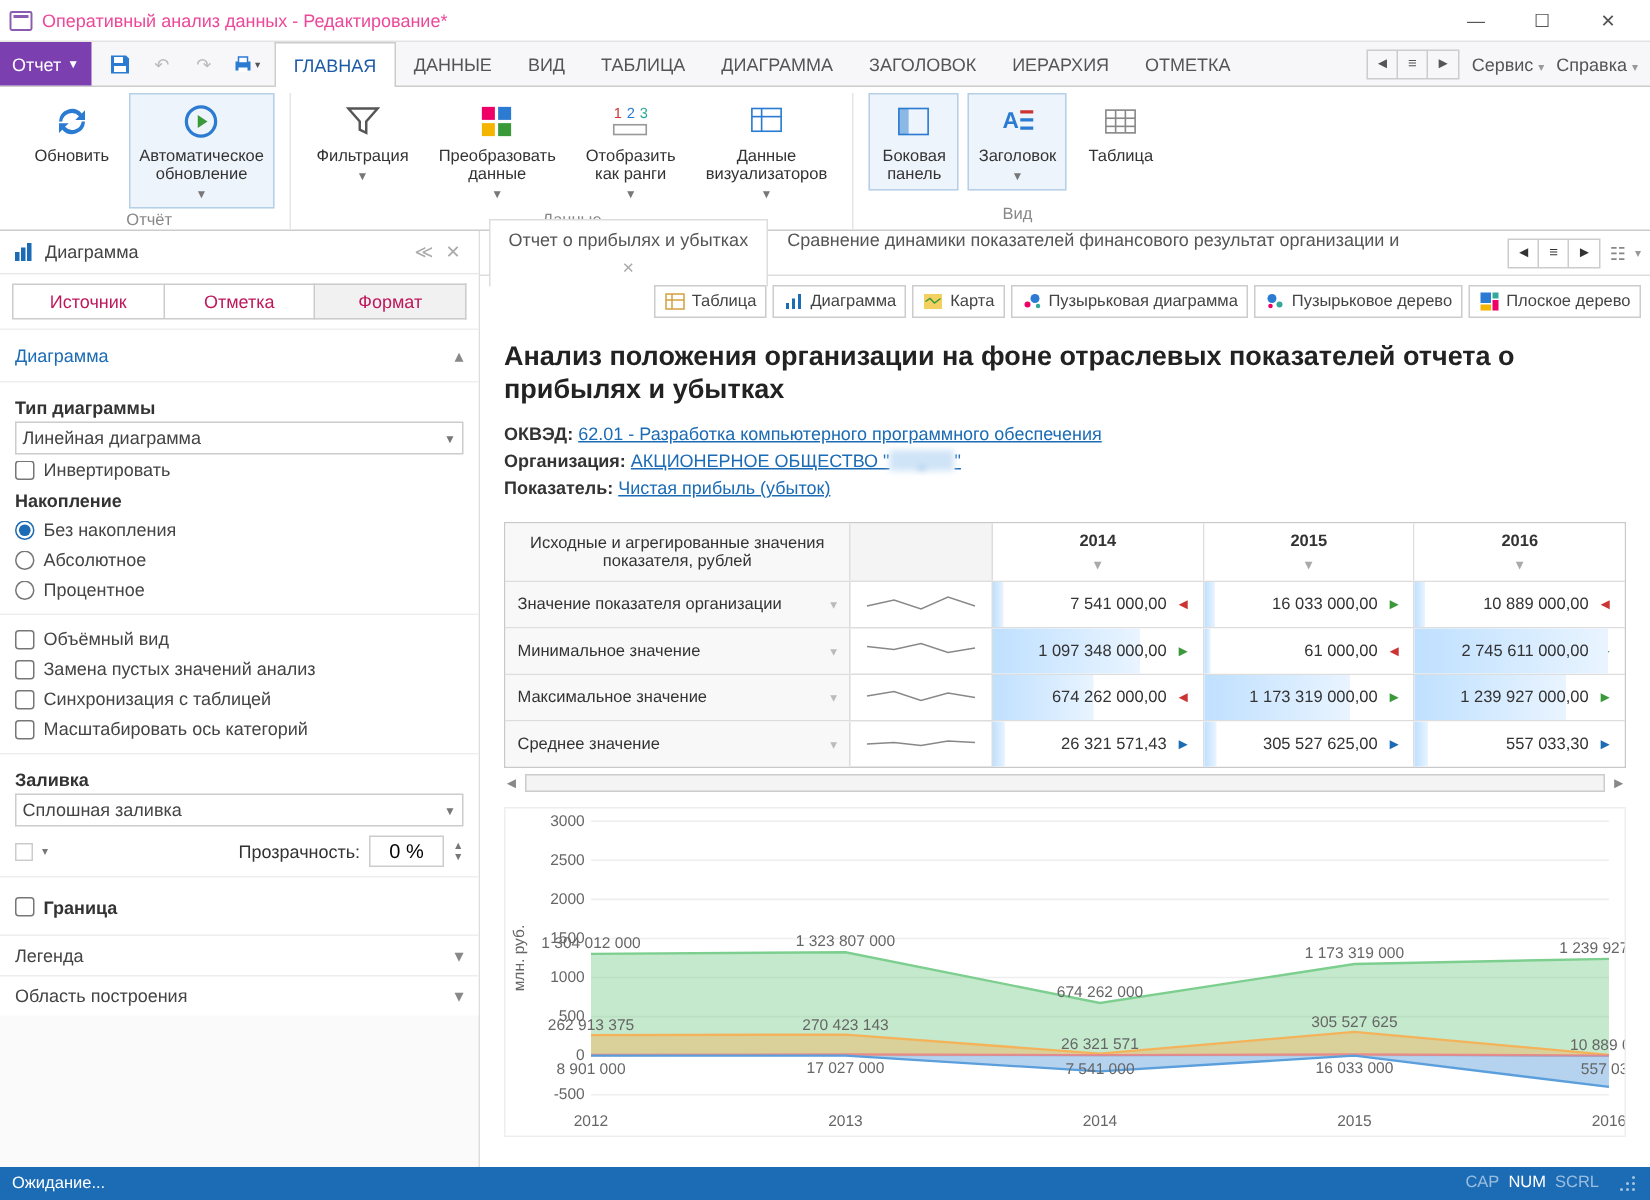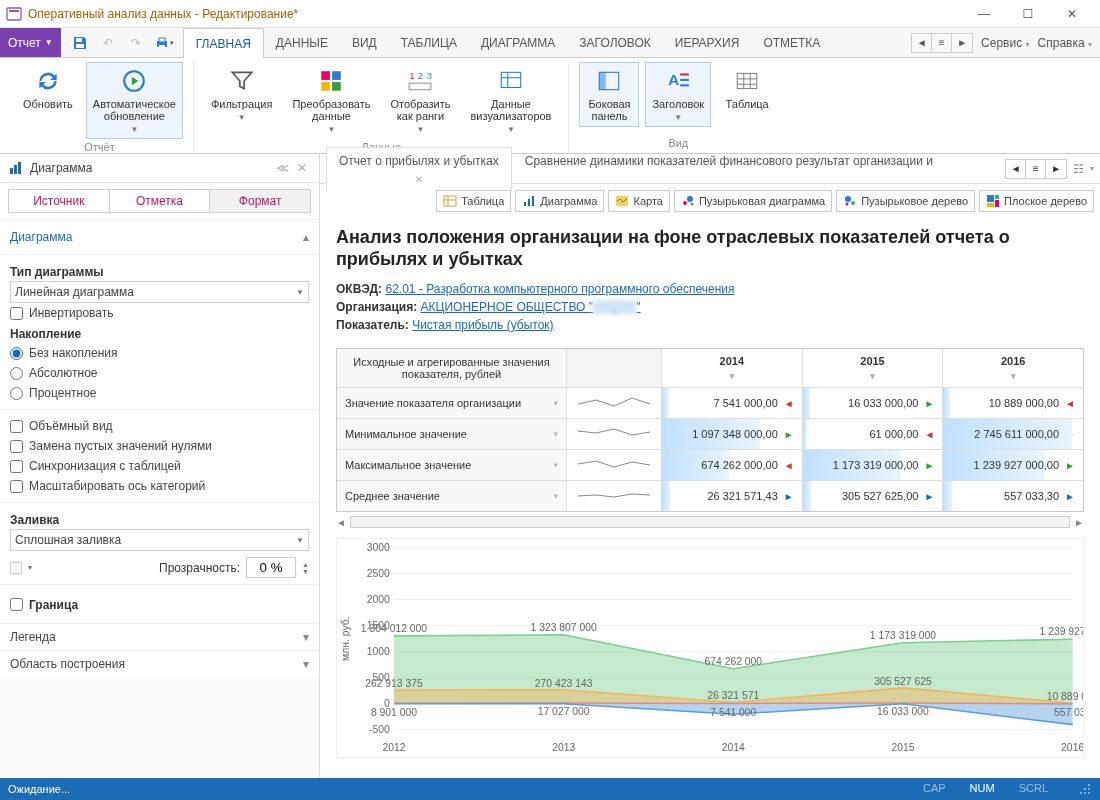--- a/index.html
+++ b/index.html
@@ -1,21 +1,21 @@
 <!DOCTYPE html>
 <html><head>
 <meta charset="utf-8">
 <style>
 * { box-sizing: border-box; margin: 0; padding: 0; font-family: "Segoe UI", Tahoma, sans-serif; }
 body { width: 1100px; height: 800px; background: #fff; font-size: 12px; color: #333; overflow: hidden; display:flex; flex-direction:column; }
 
 
 .titlebar { height: 28px; background: #fff; border-bottom: 1px solid #e3e3e3; display:flex; align-items:center; padding: 0 6px; }
 .titlebar .app-icon { width: 16px; height: 16px; margin-right:6px; }
-.titlebar .title { flex:1; color:#a16207; font-size:12px; }
+.titlebar .title { flex:1; color:#ec4899; font-size:12px; }
 .titlebar .win-btns { display:flex; gap: 0; }
 .titlebar .win-btn { width: 44px; height:28px; display:flex; align-items:center; justify-content:center; color:#555; }
 
 
 .menubar { height: 30px; display:flex; align-items:stretch; border-bottom:1px solid #ccc; background:#f7f7f9; }
 .report-btn { background: #7b3fb0; color:#fff; padding: 0 8px; display:flex; align-items:center; gap:4px; font-size:12px; height:100%; }
 .qat { display:flex; align-items:center; gap:2px; padding:0 6px; }
 .qat .qa { width:26px; height:26px; display:flex; align-items:center; justify-content:center; color:#1b6bb5; }
 .tabs { display:flex; align-items:stretch; }
 .tab { padding: 0 12px; display:flex; align-items:center; color:#555; cursor:pointer; }
@@ -102,21 +102,21 @@
 .slider-row .track{flex:1;height:12px;border:1px solid #ccc;background:#f4f4f4;}
 
 
 .chart { margin-top:10px; height:220px; position:relative; border:1px solid #eee; background:#fff;}
 .chart svg{width:100%;height:100%;}
 .axis-text{font-size:10px;fill:#666;}
 .y-title{font-size:10px;fill:#666;}
 
 
 .statusbar { height:22px; background:#1b6bb5; color:#fff; display:flex; align-items:center; padding:0 8px; font-size:11px;}
-.statusbar .sr { margin-left:auto; display:flex; gap:24px;text-align:center; }
+.statusbar .sr { margin-left:auto; display:flex; gap:6px;text-align:center; }
 .statusbar .dim { opacity:.55; }
 .resize-grip{width:14px;height:14px;margin-left:6px;opacity:.6;}
 
 .small-sq{width:12px;height:12px;border:1px solid #ccc;display:inline-block;background:#fff;}
 </style>
 </head>
 <body>
 
 <div class="titlebar">
   <svg class="app-icon" viewBox="0 0 16 16">
@@ -341,21 +341,21 @@
             </label>
           </div>
       </div>
       <div class="sp-block" style="border-top:1px solid #eee" id="checks-block">
           <label>
             <input type="checkbox" style="">
             <span>Объёмный вид</span>
           </label>
           <label>
             <input type="checkbox" style="">
-            <span>Замена пустых значений нулями</span>
+            <span>Замена пустых значений анализ</span>
           </label>
           <label>
             <input type="checkbox" style="">
             <span>Синхронизация с таблицей</span>
           </label>
           <label>
             <input type="checkbox" style="">
             <span>Масштабировать ось категорий</span>
           </label>
         </div>

